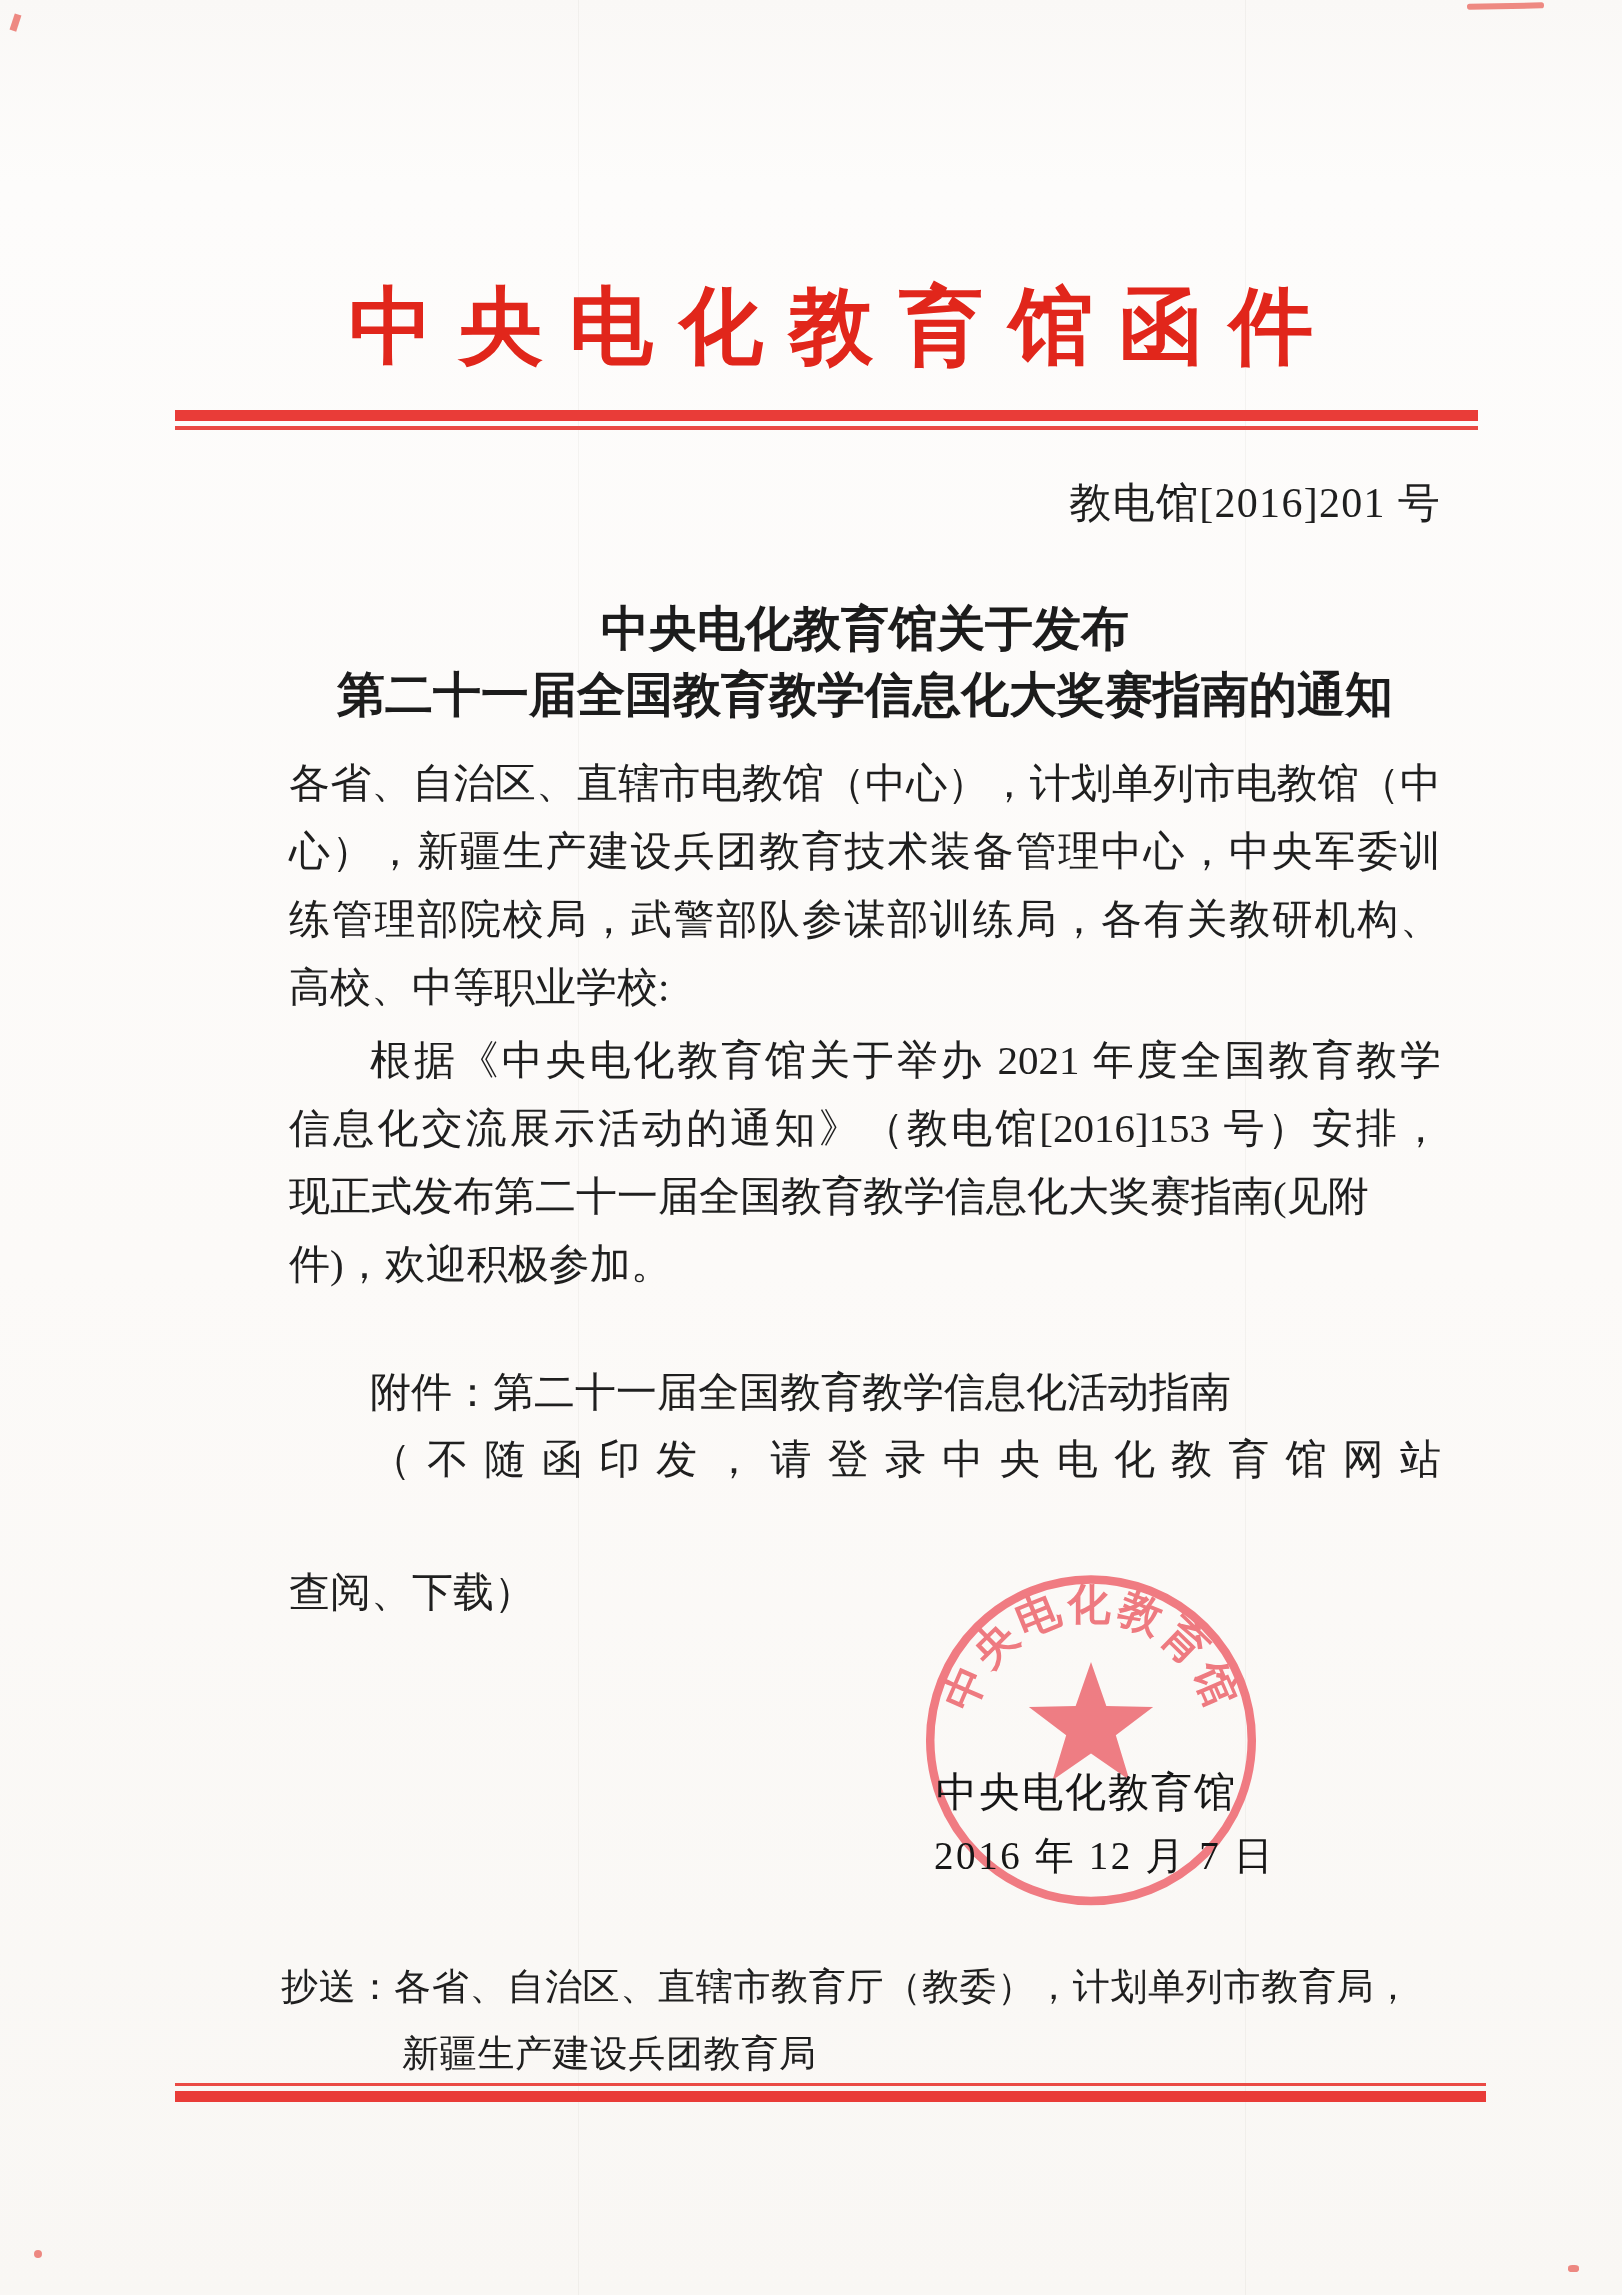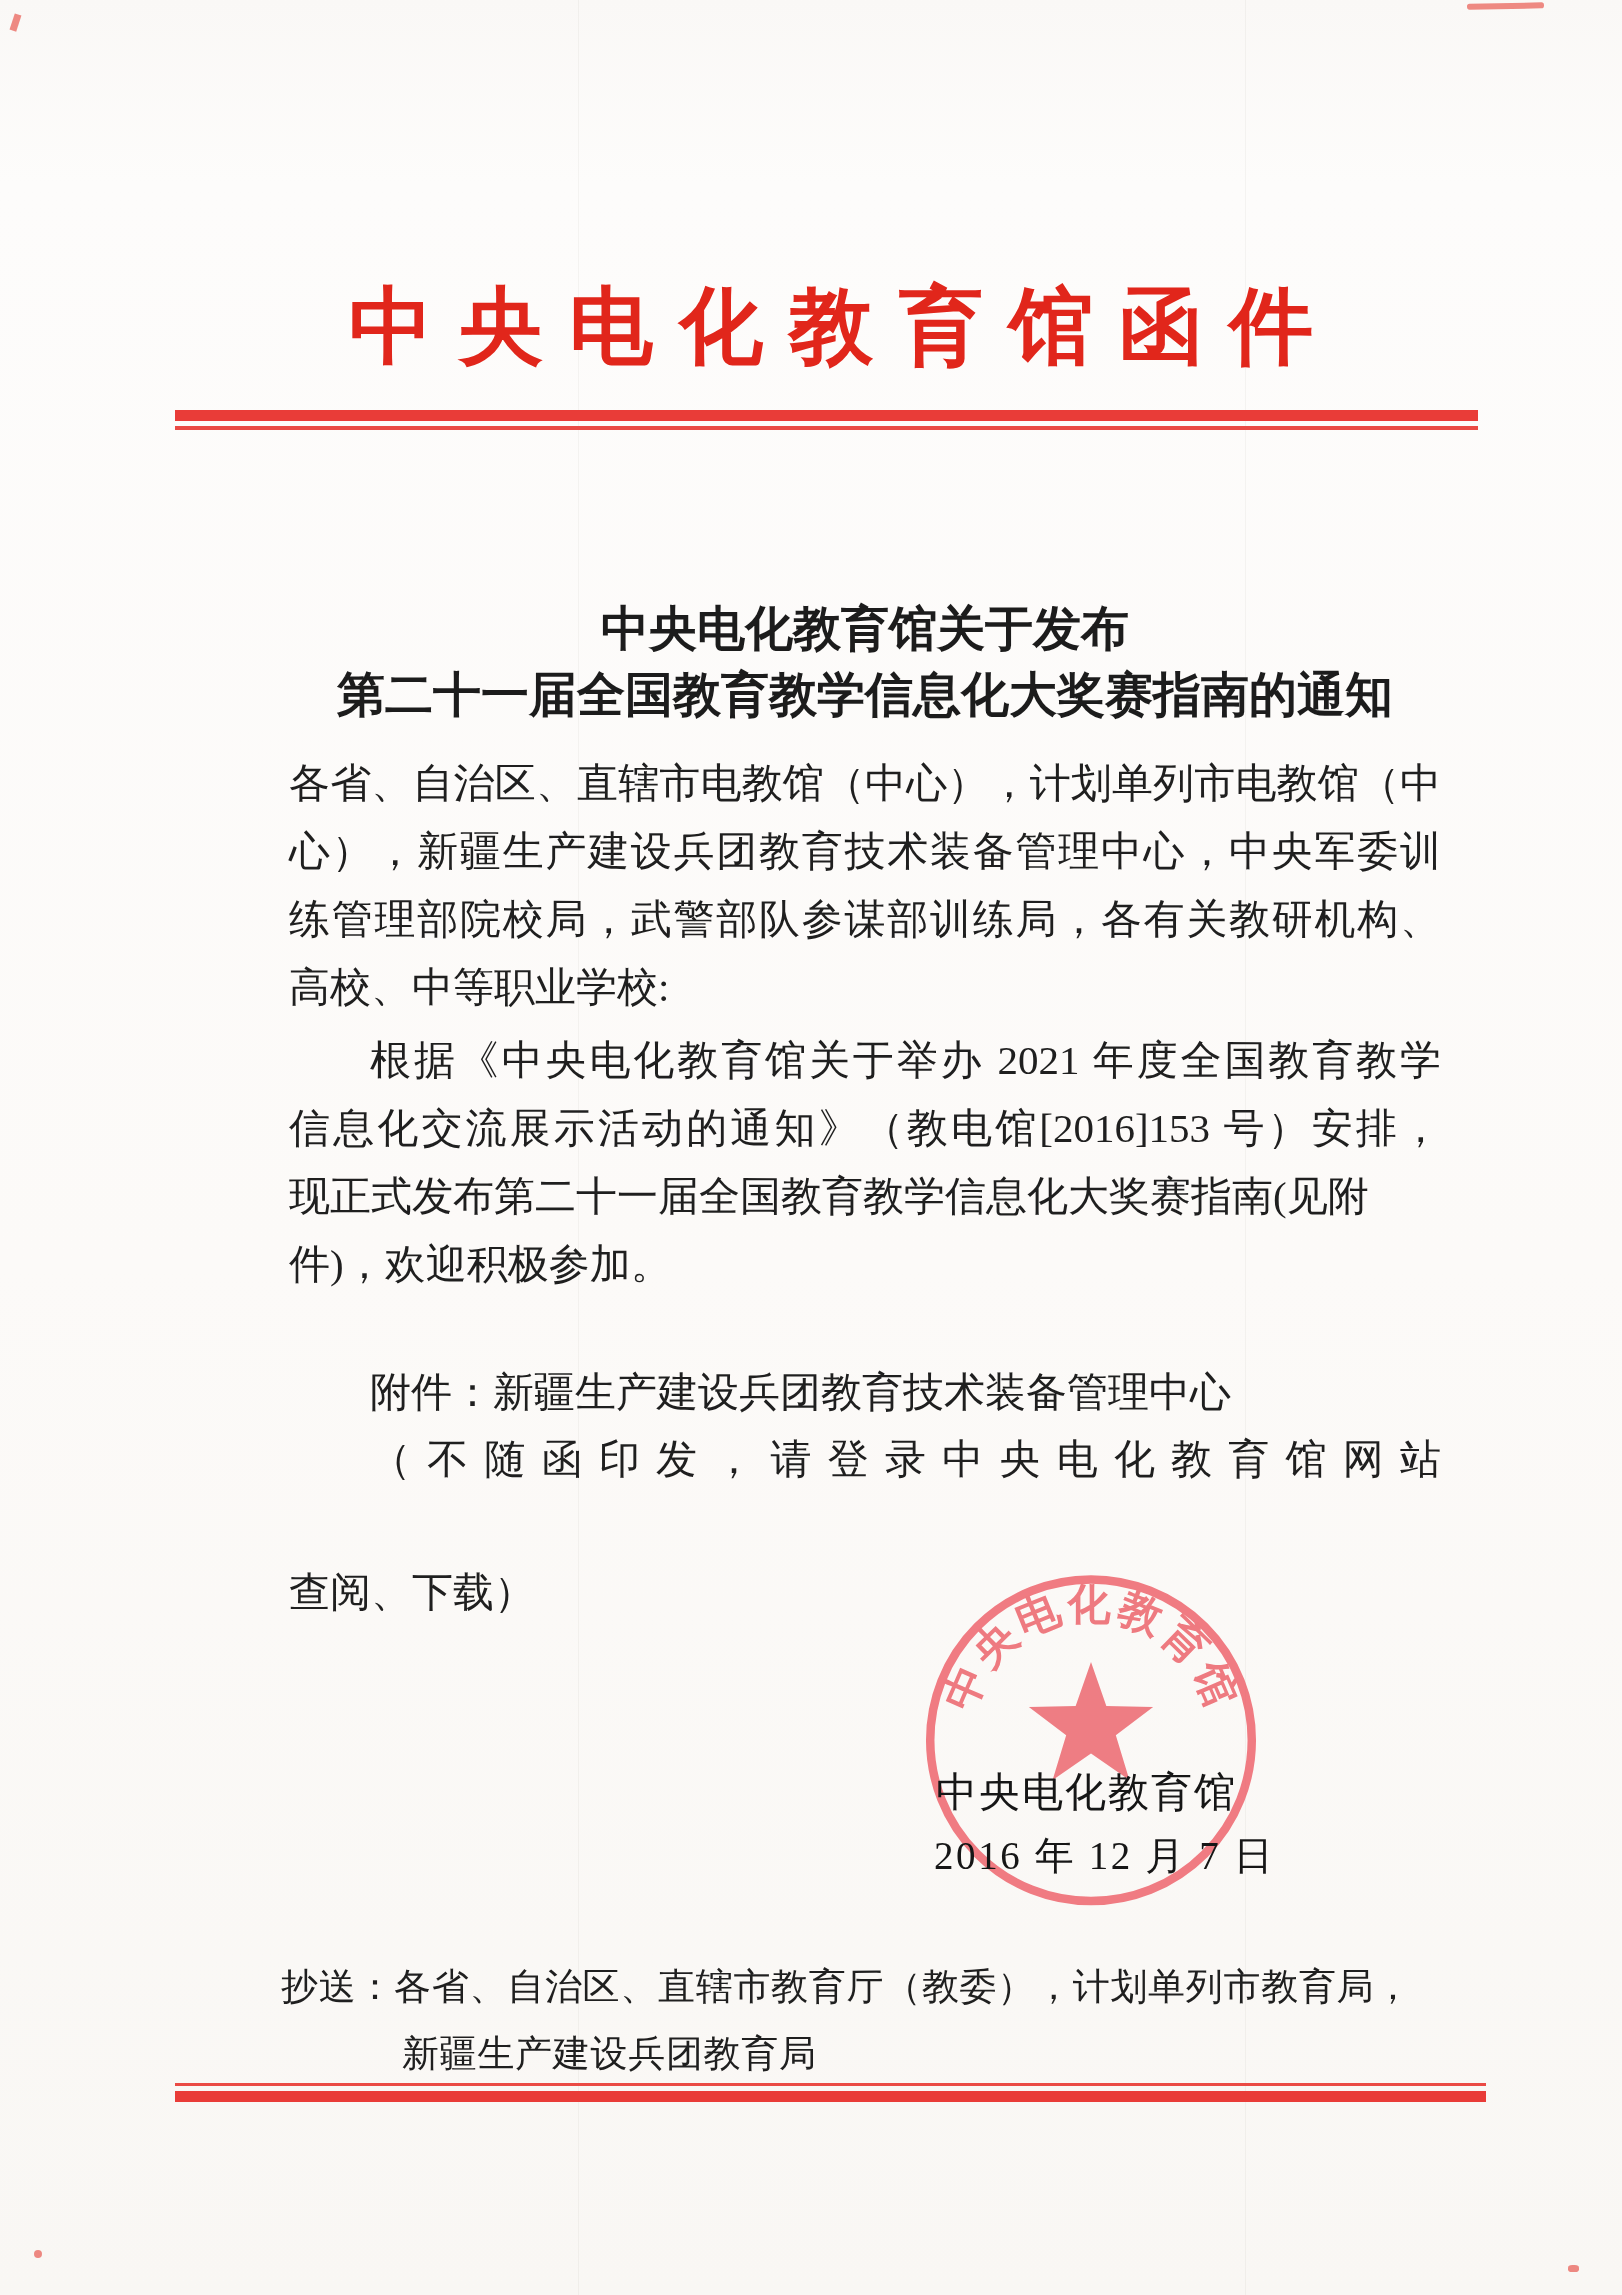--- a/index.html
+++ b/index.html
@@ -63,35 +63,36 @@
 <div class="page">
 
   <div class="streak" style="left:578px;"></div>
   <div class="streak" style="left:1245px;"></div>
 
   <div class="banner">中央电化教育馆函件</div>
 
   <div class="rule rule-top-thick"></div>
   <div class="rule rule-top-thin"></div>
 
+  <div class="doc-number">教电馆[2016]201 号</div>
 
   <div class="title-line t1">中央电化教育馆关于发布</div>
   <div class="title-line t2">第二十一届全国教育教学信息化大奖赛指南的通知</div>
 
   <div class="bline j r0">各省、自治区、直辖市电教馆（中心），计划单列市电教馆（中</div>
   <div class="bline j r1">心），新疆生产建设兵团教育技术装备管理中心，中央军委训</div>
   <div class="bline j r2">练管理部院校局，武警部队参谋部训练局，各有关教研机构、</div>
   <div class="bline r3">高校、中等职业学校:</div>
 
   <div class="bline j indent b0">根据《中央电化教育馆关于举办 2021 年度全国教育教学</div>
   <div class="bline j b1">信息化交流展示活动的通知》（教电馆[2016]153 号）安排，</div>
   <div class="bline b2">现正式发布第二十一届全国教育教学信息化大奖赛指南(见附</div>
   <div class="bline b3">件)，欢迎积极参加。</div>
 
-  <div class="bline indent a0">附件：新疆生产建设兵团教育技术装备管理中心</div>
+  <div class="bline indent a0">附件：第二十一届全国教育教学信息化活动指南</div>
   <div class="bline j indent a1">（不随函印发，请登录中央电化教育馆网站</div>
   <div class="bline a3">查阅、下载）</div>
 
   <svg class="seal" viewBox="0 0 560 560">
     <circle cx="280" cy="282" r="246" fill="none" stroke="#ee6069" stroke-width="13"></circle>
     <path id="sealArc" d="M 96.8 249.7 A 186 186 0 0 1 463.2 249.7" fill="none"></path>
     <text font-size="66" font-weight="600" fill="#ec5f67" letter-spacing="6" font-family="Liberation Serif, DejaVu Serif, serif">
       <textPath href="#sealArc" startOffset="50%" text-anchor="middle">中央电化教育馆</textPath>
     </text>
     <polygon fill="#ec636b" transform="translate(280,262)" points="0,-100 23.5,-32.4 95.1,-30.9 38,12.4 58.8,80.9 0,40 -58.8,80.9 -38,12.4 -95.1,-30.9 -23.5,-32.4"></polygon>

